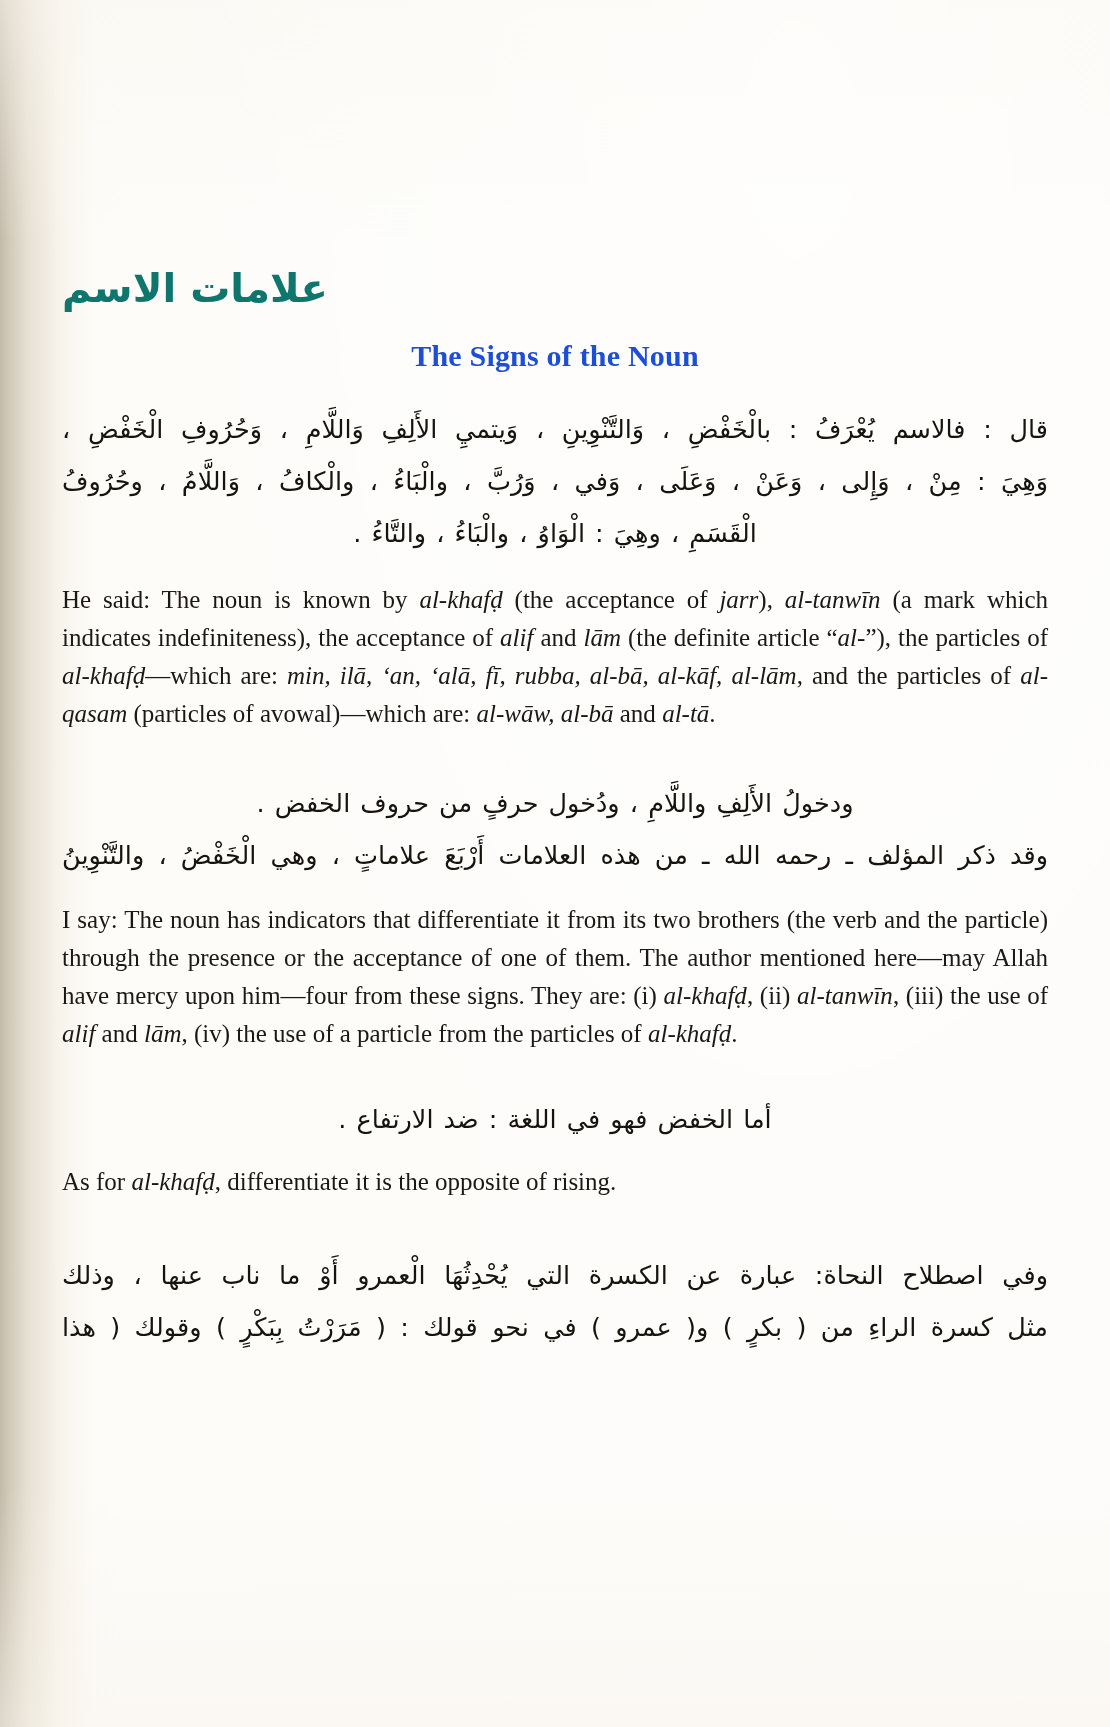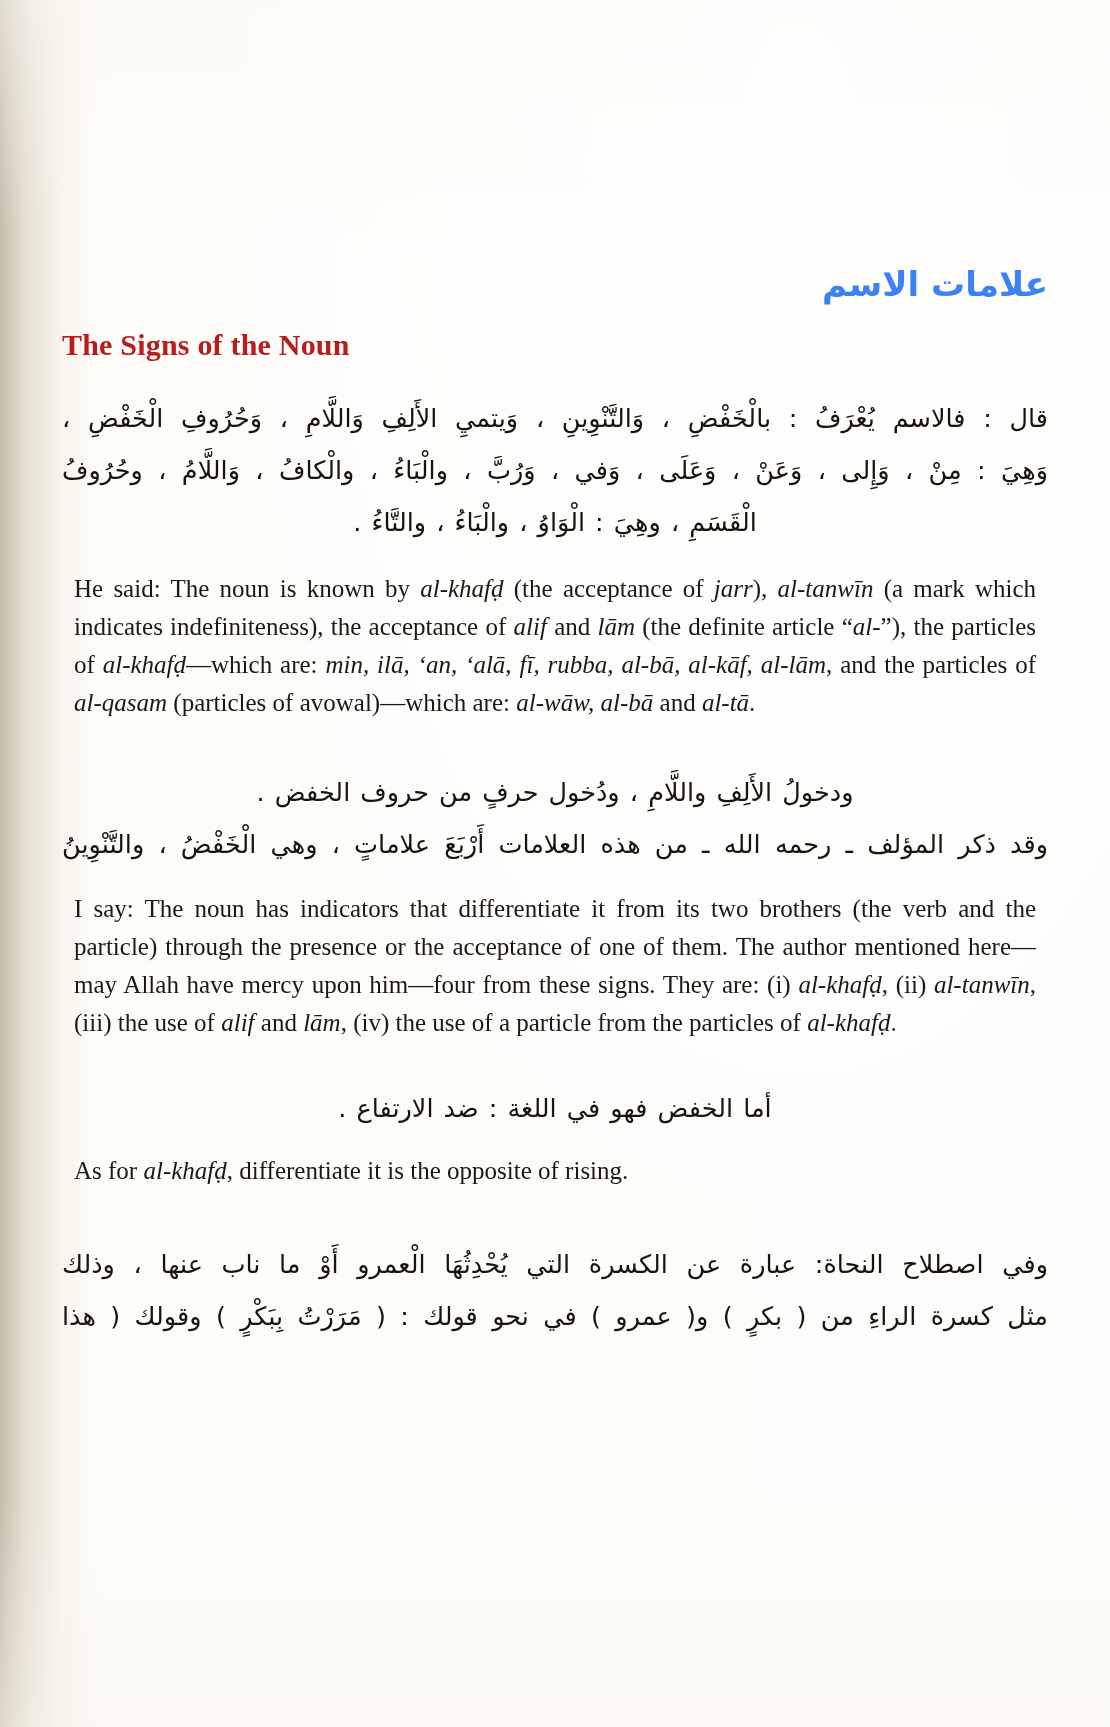--- a/index.html
+++ b/index.html
@@ -57,34 +57,35 @@
   .content {
     position: absolute;
     left: 62px;
     top: 0;
     width: 986px;
     height: 100%;
   }
 
   
   .title-ar {
-    text-align: right;
+    text-align: left;
     direction: rtl;
     font-family: "DejaVu Sans", sans-serif;
     font-weight: bold;
-    font-size: 34px;
+    font-size: 40px;
     letter-spacing: -0.5px;
-    color: #3b82f6;
+    color: #0f766e;
     margin-top: 264px;
     line-height: 1.2;
   }
   .title-en {
+    text-align: center;
     font-family: "Liberation Serif", serif;
     font-size: 30px;
-    color: #b91c1c;
+    color: #1d4ed8;
     margin-top: 20px;
     letter-spacing: 0.2px;
   }
 
   
   .ar-block {
     direction: rtl;
     text-align: justify;
     text-align-last: center;
     font-family: "DejaVu Sans", "DejaVu Serif", sans-serif;
@@ -109,21 +110,21 @@
   
   .en-block {
     text-align: justify;
     text-align-last: left;
     font-family: "Liberation Serif", serif;
     font-size: 25px;
     line-height: 38px;
     color: #1b1815;
     hyphens: manual;
   }
-  .en-block p { margin: 12px; }
+  .en-block p { margin: 0; }
   .en-block i { font-style: italic; }
 
   .en-first  { margin-top: 22px; }
   .en-second { margin-top: 20px; }
   .en-third  { margin-top: 18px; }
 
   
   .en-single {
     text-align: left;
     text-align-last: left;

